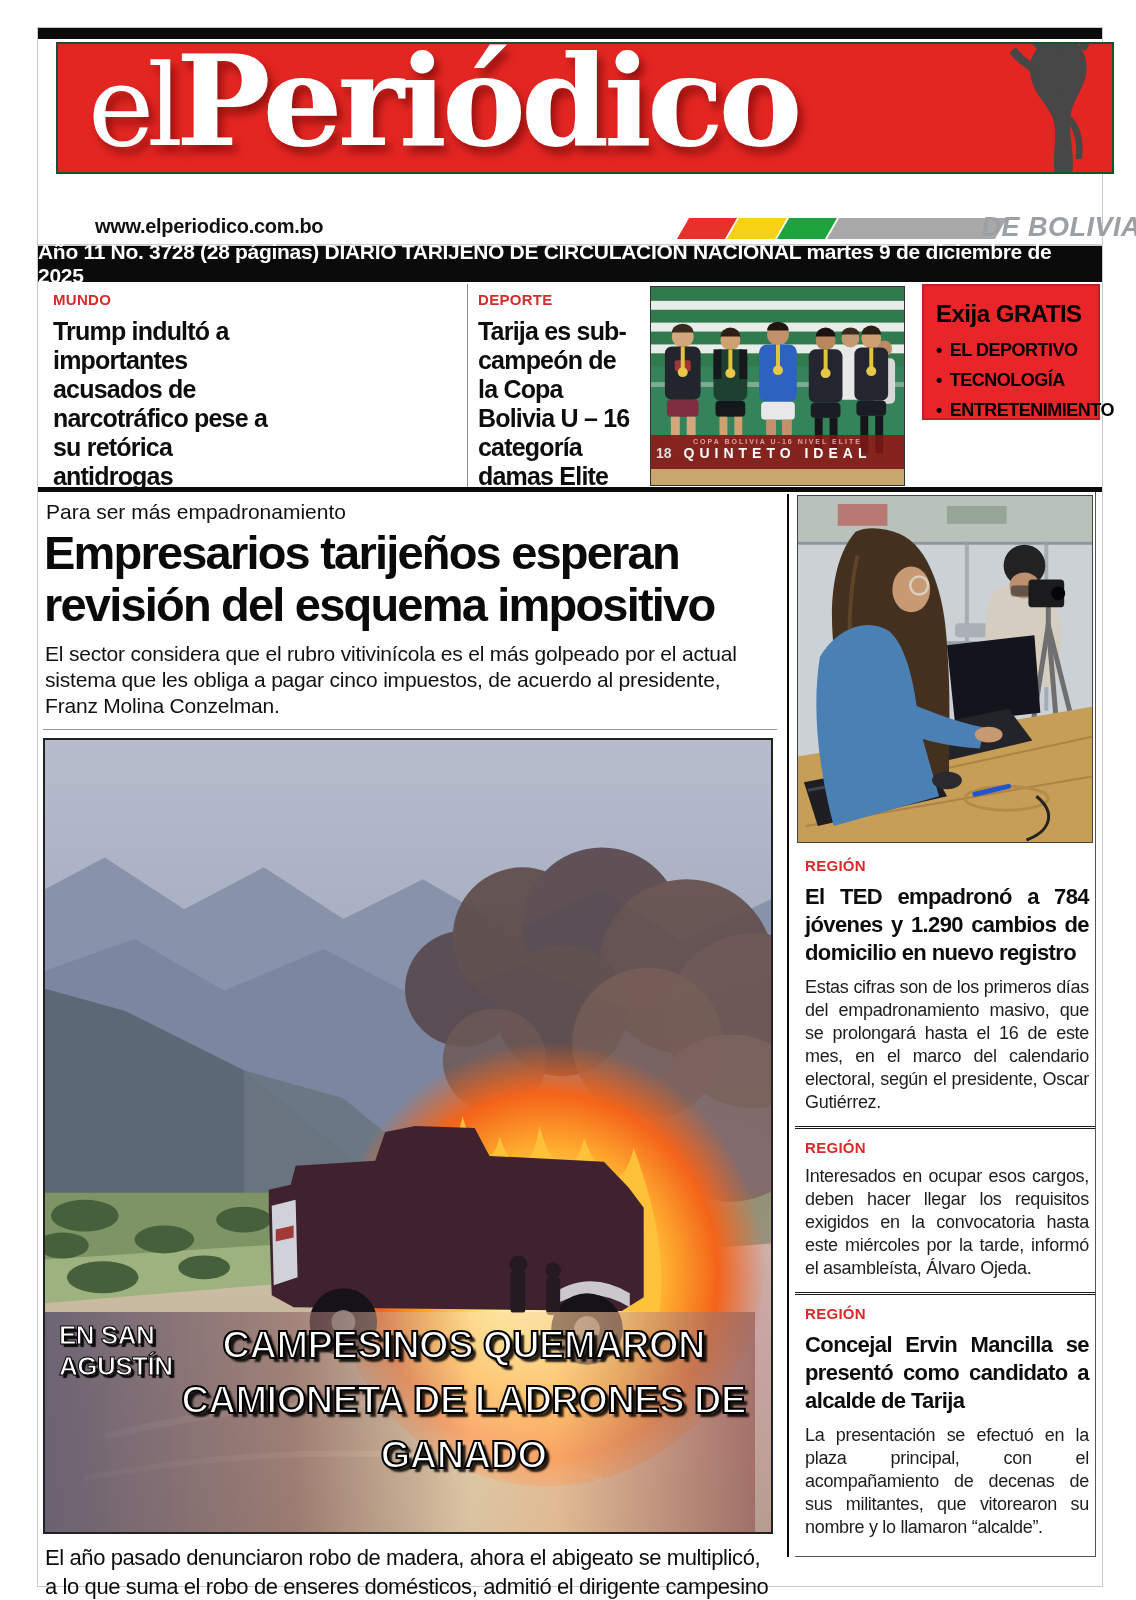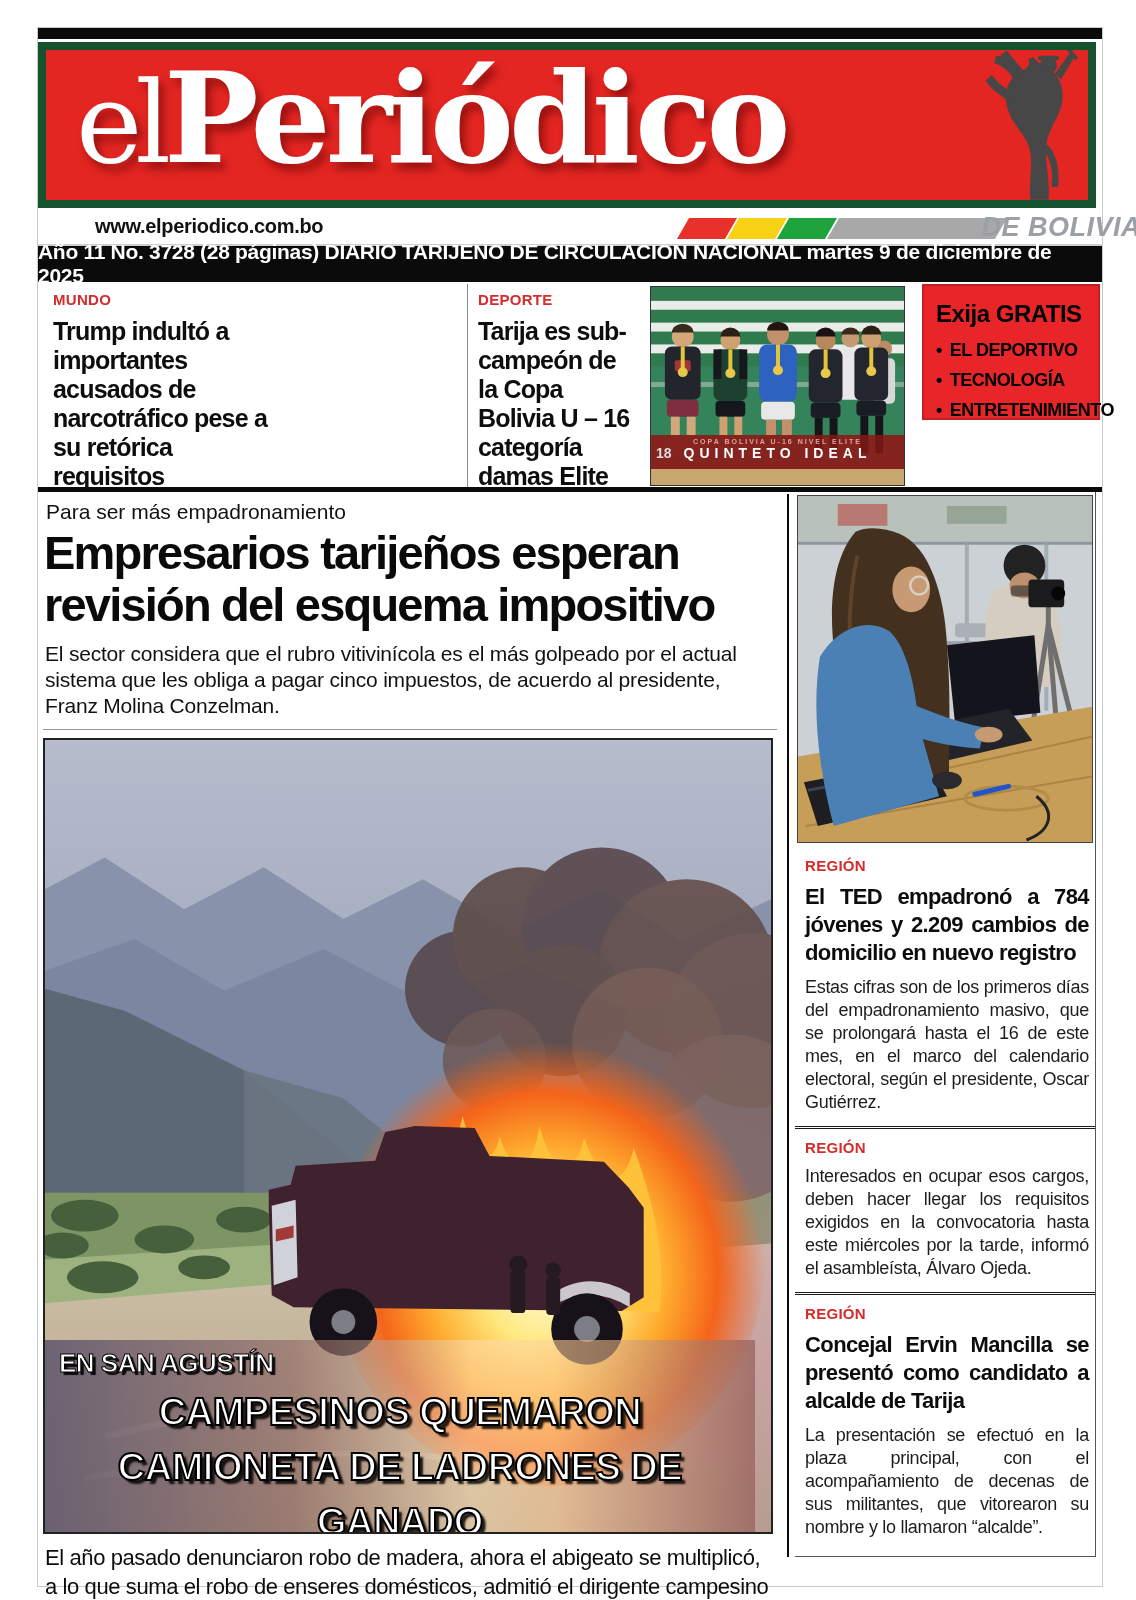--- a/index.html
+++ b/index.html
@@ -1,21 +1,21 @@
 <!DOCTYPE html>
 <html style="--masthead-red: #e42622; --promo-red: #e8262a; --section-red: #d42b2b; --flag-red: #e8312a; --flag-yellow: #f7d113; --flag-green: #1fa33d; --bar-gray: #a8a8a8;"><head>
 <meta charset="utf-8">
 <style>
   html,body{margin:0;padding:0;background:#fff;}
   .page{position:relative;width:1136px;height:1600px;background:#fff;font-family:"Liberation Sans",sans-serif;overflow:hidden;}
   .frame{position:absolute;left:38px;top:28px;width:1064px;height:1558px;background:#fff;outline:1px solid #c9c9c9;}
 
   .topbar{position:absolute;left:0;top:0;width:1064px;height:11px;background:#0a0a0a;}
 
-  .masthead{position:absolute;left:0;top:14px;width:1058px;height:166px;background:var(--masthead-red,#e42622);border:8px solid #14532d;box-sizing:border-box;overflow:hidden;}
+  .masthead{position:absolute;left:18px;top:14px;width:1058px;height:132px;background:var(--masthead-red,#e42622);border:2px solid #14532d;box-sizing:border-box;overflow:hidden;}
   .brand{position:absolute;left:30px;top:50%;transform:translateY(-55%);color:#fff;white-space:nowrap;text-shadow:5px 7px 9px rgba(90,0,0,.55);}
   .brand-el{font-family:"DejaVu Serif",serif;font-weight:400;font-size:112px;letter-spacing:-7px;}
   .brand-main{font-family:"DejaVu Serif",serif;font-weight:700;font-size:126px;letter-spacing:-5px;}
   .statue{position:absolute;right:4px;bottom:-2px;height:160px;width:118px;}
 
   .urlrow{position:absolute;left:6px;top:182px;width:1058px;height:34px;margin-left:43px;}
   .website{position:absolute;left:8px;top:5px;font-size:20px;font-weight:700;color:#111;letter-spacing:-0.3px;}
   .flagstripe{position:absolute;left:596px;top:8px;display:flex;align-items:center;}
   .par{width:48px;height:21px;transform:skewX(-30deg);margin-right:-10px;}
   .par.red{background:var(--flag-red,#e8312a);}
@@ -46,21 +46,21 @@
   .promo-bullet{font-size:18px;}
 
   .mainarea{position:absolute;left:0;top:464px;width:1064px;height:1092px;}
   .vrule{position:absolute;left:749px;top:2px;width:2px;height:1063px;background:#0a0a0a;}
 
   .leftcol{position:absolute;left:5px;top:0;width:734px;}
   .kicker{font-size:21px;color:#111;margin:8px 0 3px 3px;}
   .lead-headline{font-size:47px;font-weight:700;line-height:52px;letter-spacing:-1.8px;color:#0a0a0a;margin:2px 0 10px 1px;}
   .lead-deck{font-size:21px;line-height:26px;color:#111;letter-spacing:-0.2px;padding:0 0 10px 2px;border-bottom:1px solid #999;margin-bottom:8px;}
   .main-photo{position:relative;width:730px;height:796px;border:2px solid #222;box-sizing:border-box;overflow:hidden;}
-  .photo-overlay{position:absolute;left:0;right:16px;bottom:0;height:192px;background:linear-gradient(90deg,rgba(96,88,110,.88),rgba(140,100,98,.62) 35%,rgba(252,224,182,.55) 60%,rgba(252,205,150,.6) 72%,rgba(150,95,88,.72));display:flex;flex-direction:column;}
+  .photo-overlay{position:absolute;left:0;right:16px;bottom:0;height:220px;background:linear-gradient(90deg,rgba(96,88,110,.88),rgba(140,100,98,.62) 35%,rgba(252,224,182,.55) 60%,rgba(252,205,150,.6) 72%,rgba(150,95,88,.72));display:flex;}
   .photo-kicker{margin:8px 0 0 14px;font-size:26px;font-weight:700;color:#fff;-webkit-text-stroke:1px #000;text-shadow:3px 3px 1px rgba(0,0,0,.9);letter-spacing:-0.5px;}
   .photo-headline{margin:6px 8px 0 8px;font-size:38px;font-weight:700;text-align:center;color:#fff;line-height:55px;letter-spacing:-0.5px;-webkit-text-stroke:2px #000;text-shadow:4px 4px 2px rgba(0,0,0,.85);}
   .photo-deck{width:730px;box-sizing:border-box;font-size:22px;line-height:29px;color:#0d0d0d;letter-spacing:-0.4px;padding:9px 2px 12px 2px;border-bottom:3px solid #111;}
 
   .rightcol{position:absolute;left:757px;top:0;width:301px;height:1065px;border-right:1px solid #555;border-bottom:1px solid #555;box-sizing:border-box;}
   .rc-photo{position:relative;width:296px;height:348px;border:1px solid #444;box-sizing:border-box;overflow:hidden;margin:3px 0 4px 2px;}
   .region{padding:10px 6px 12px 10px;}
   .region + .region{border-top:3px double #1a1a1a;}
   .region-headline{font-size:22px;font-weight:700;line-height:28px;text-align:justify;letter-spacing:-0.6px;margin:7px 0 9px 0;color:#0c0c0c;}
   .region-body{font-size:18px;line-height:23px;text-align:justify;color:#1d1d1d;letter-spacing:-0.3px;}
@@ -102,21 +102,21 @@
       <span class="graybar"></span>
     </span>
     <span class="tagline">DE BOLIVIA</span>
   </div>
 
   <div class="infobar">Año 11 No. 3728 (28 páginas) DIARIO TARIJEÑO DE CIRCULACIÓN NACIONAL martes 9 de diciembre de 2025</div>
 
   <section class="topstories">
     <div class="ts-col ts1">
       <div class="section-label">MUNDO</div>
-      <div class="ts-headline">Trump indultó a importantes acusados de narcotráfico pese a su retórica requisitos</div>
+      <div class="ts-headline">Trump indultó a importantes acusados de narcotráfico pese a su retórica antidrogas</div>
     </div>
     <div class="ts-col ts3">
       <div class="section-label">DEPORTE</div>
       <div class="ts-headline">Tarija es sub-campeón de la Copa Bolivia U – 16 categoría damas Elite</div>
     </div>
 
     <div class="ts-photo">
       <svg width="253" height="198" viewBox="0 0 255 200" preserveAspectRatio="none">
         <rect width="255" height="150" fill="#2f7b4e"></rect>
         <rect y="14" width="255" height="9" fill="#e9ede9"></rect>
@@ -339,21 +339,21 @@
           <path d="M96,202 C122,212 152,226 188,233 L183,254 C150,252 118,244 92,232 Z" fill="#4b80b4"></path>
           <ellipse cx="192" cy="240" rx="14" ry="8" fill="#c79a74"></ellipse>
           <ellipse cx="150" cy="286" rx="15" ry="9" fill="#2a2a2e"></ellipse>
           <path d="M178,300 L212,292" stroke="#2255cc" stroke-width="5" stroke-linecap="round"></path>
           <path d="M240,302 C262,320 252,338 230,346" stroke="#222" stroke-width="3" fill="none"></path>
         </svg>
       </div>
 
       <div class="region">
         <div class="section-label">REGIÓN</div>
-        <div class="region-headline">El TED empadronó a 784 jóvenes y 2.209 cambios de domicilio en nuevo registro</div>
+        <div class="region-headline">El TED empadronó a 784 jóvenes y 1.290 cambios de domicilio en nuevo registro</div>
         <div class="region-body">Estas cifras son de los primeros días del empadronamiento masivo, que se prolongará hasta el 16 de este mes, en el marco del calendario electoral, según el presidente, Oscar Gutiérrez.</div>
       </div>
 
       <div class="region">
         <div class="section-label">REGIÓN</div>
         <div class="region-body">Interesados en ocupar esos cargos, deben hacer llegar los requisitos exigidos en la convocatoria hasta este miércoles por la tarde, informó el asambleísta, Álvaro Ojeda.</div>
       </div>
 
       <div class="region">
         <div class="section-label">REGIÓN</div>

